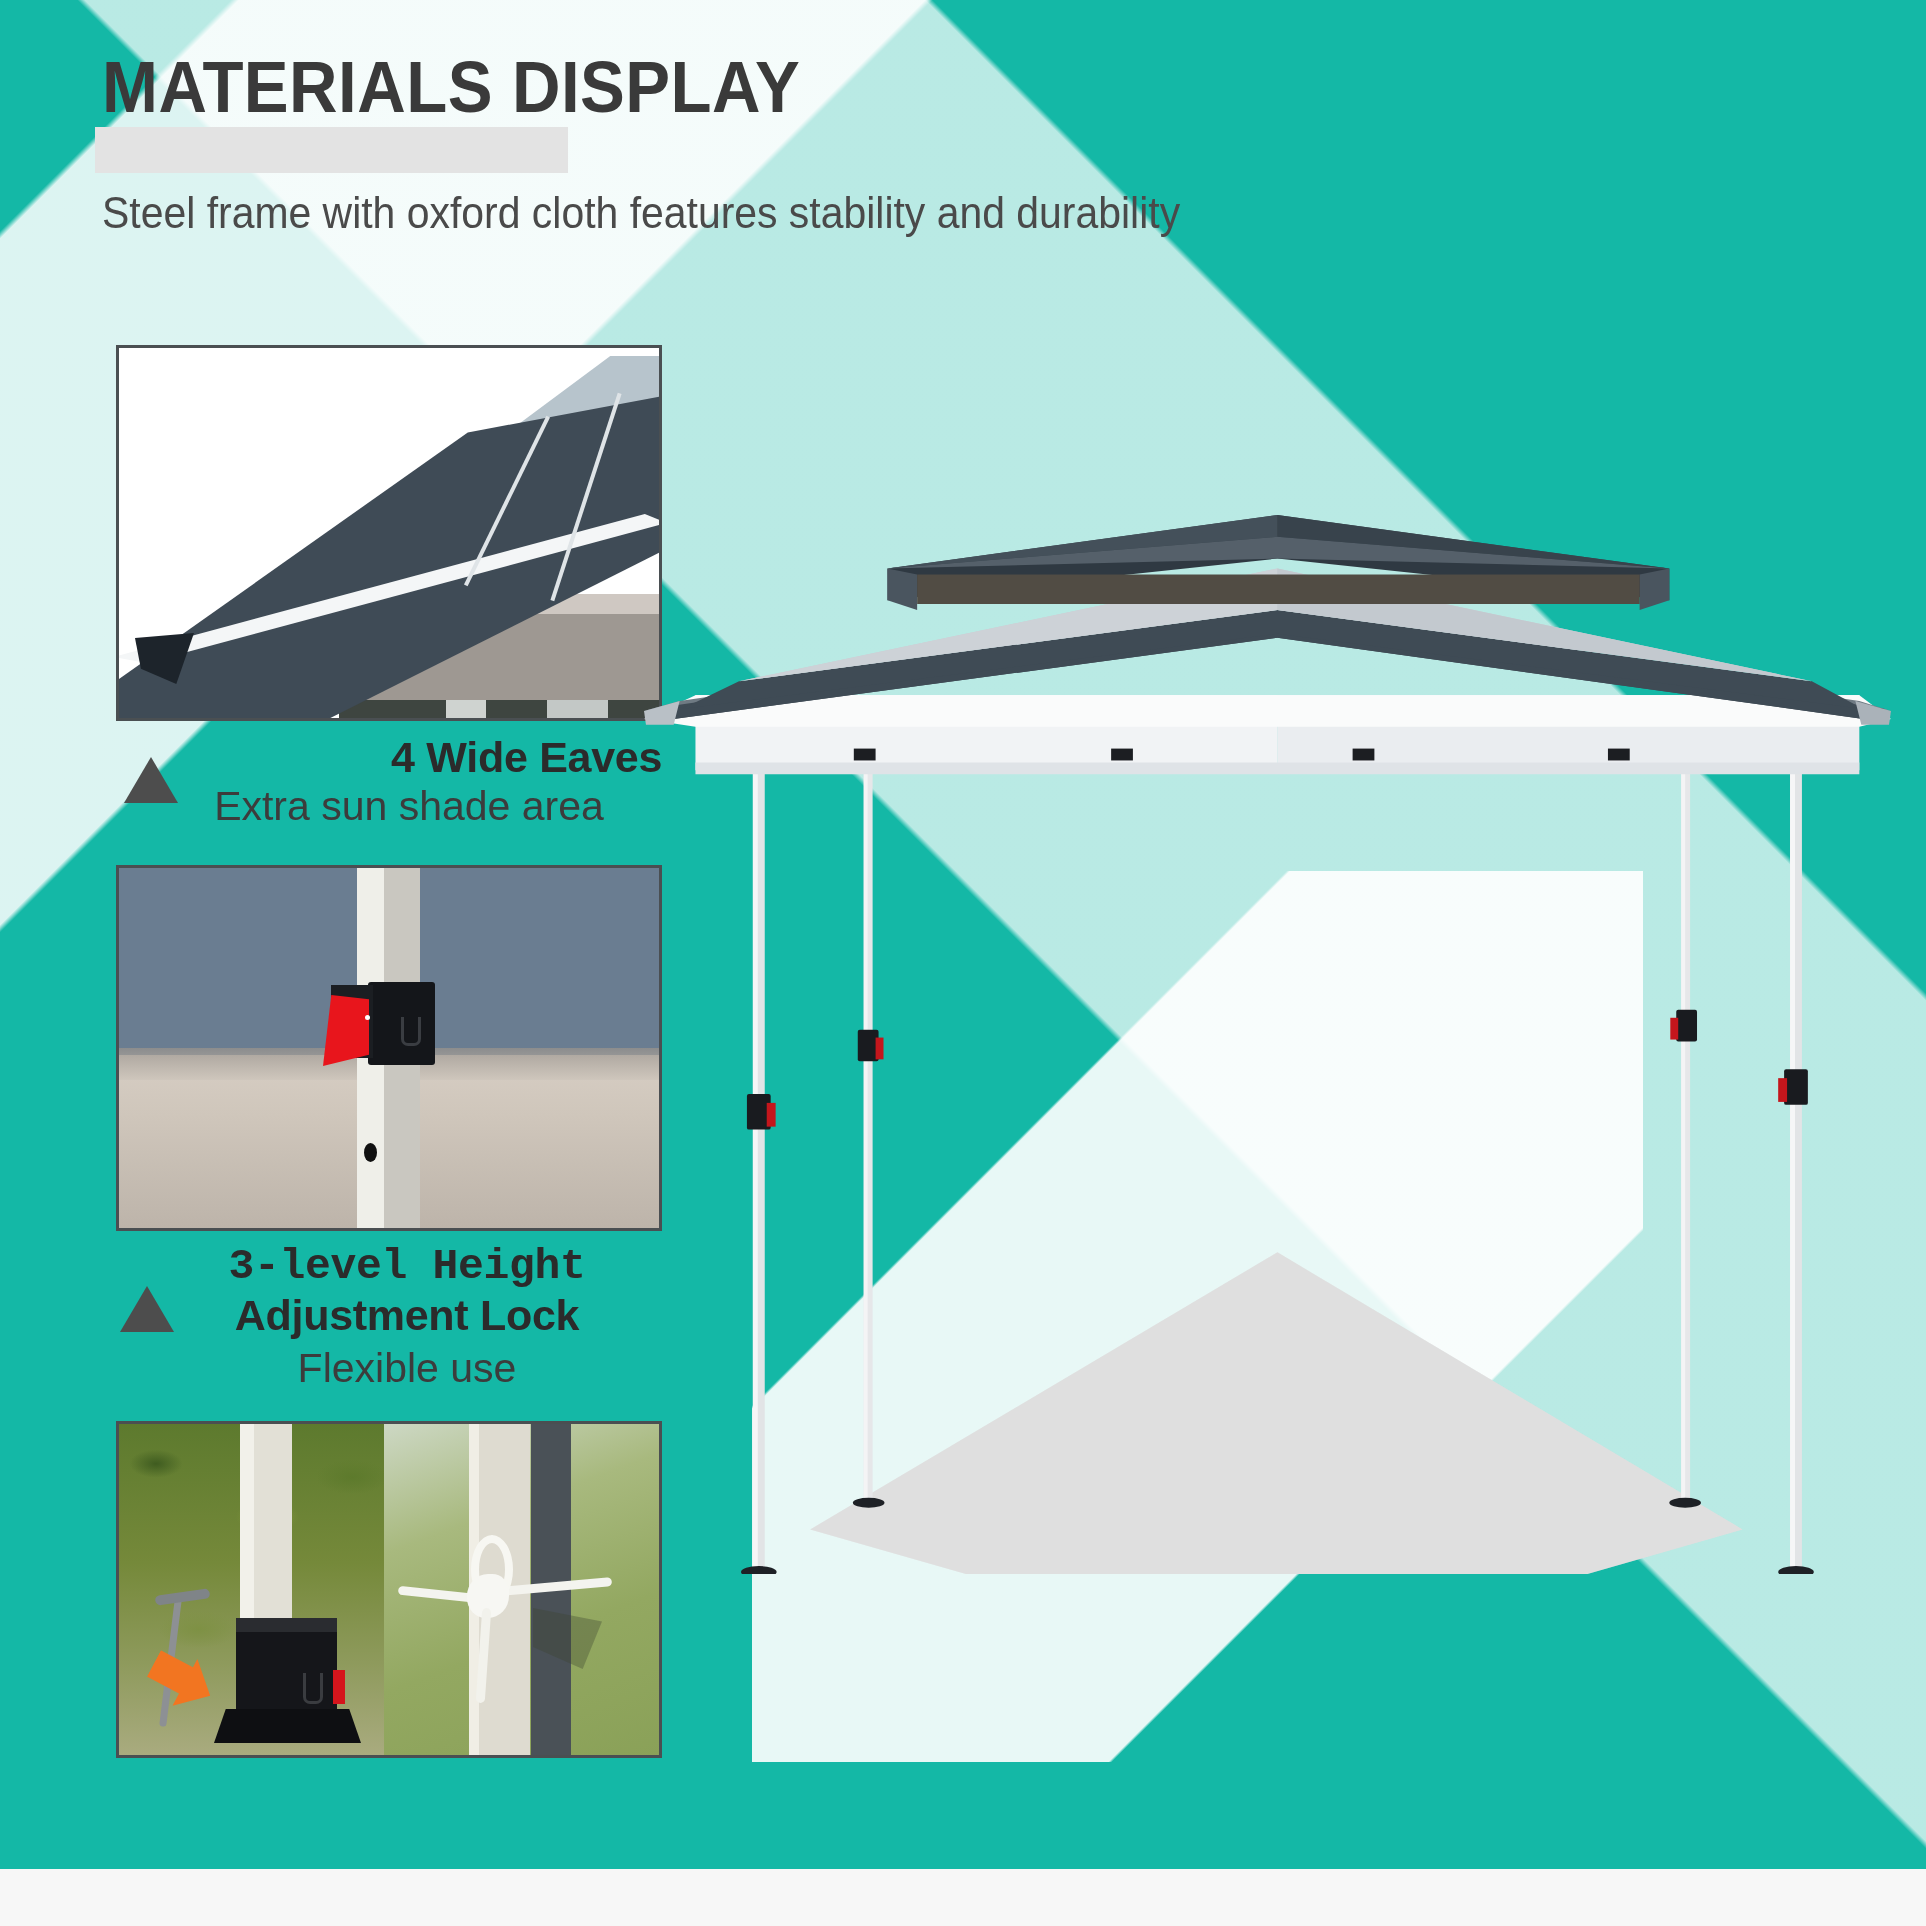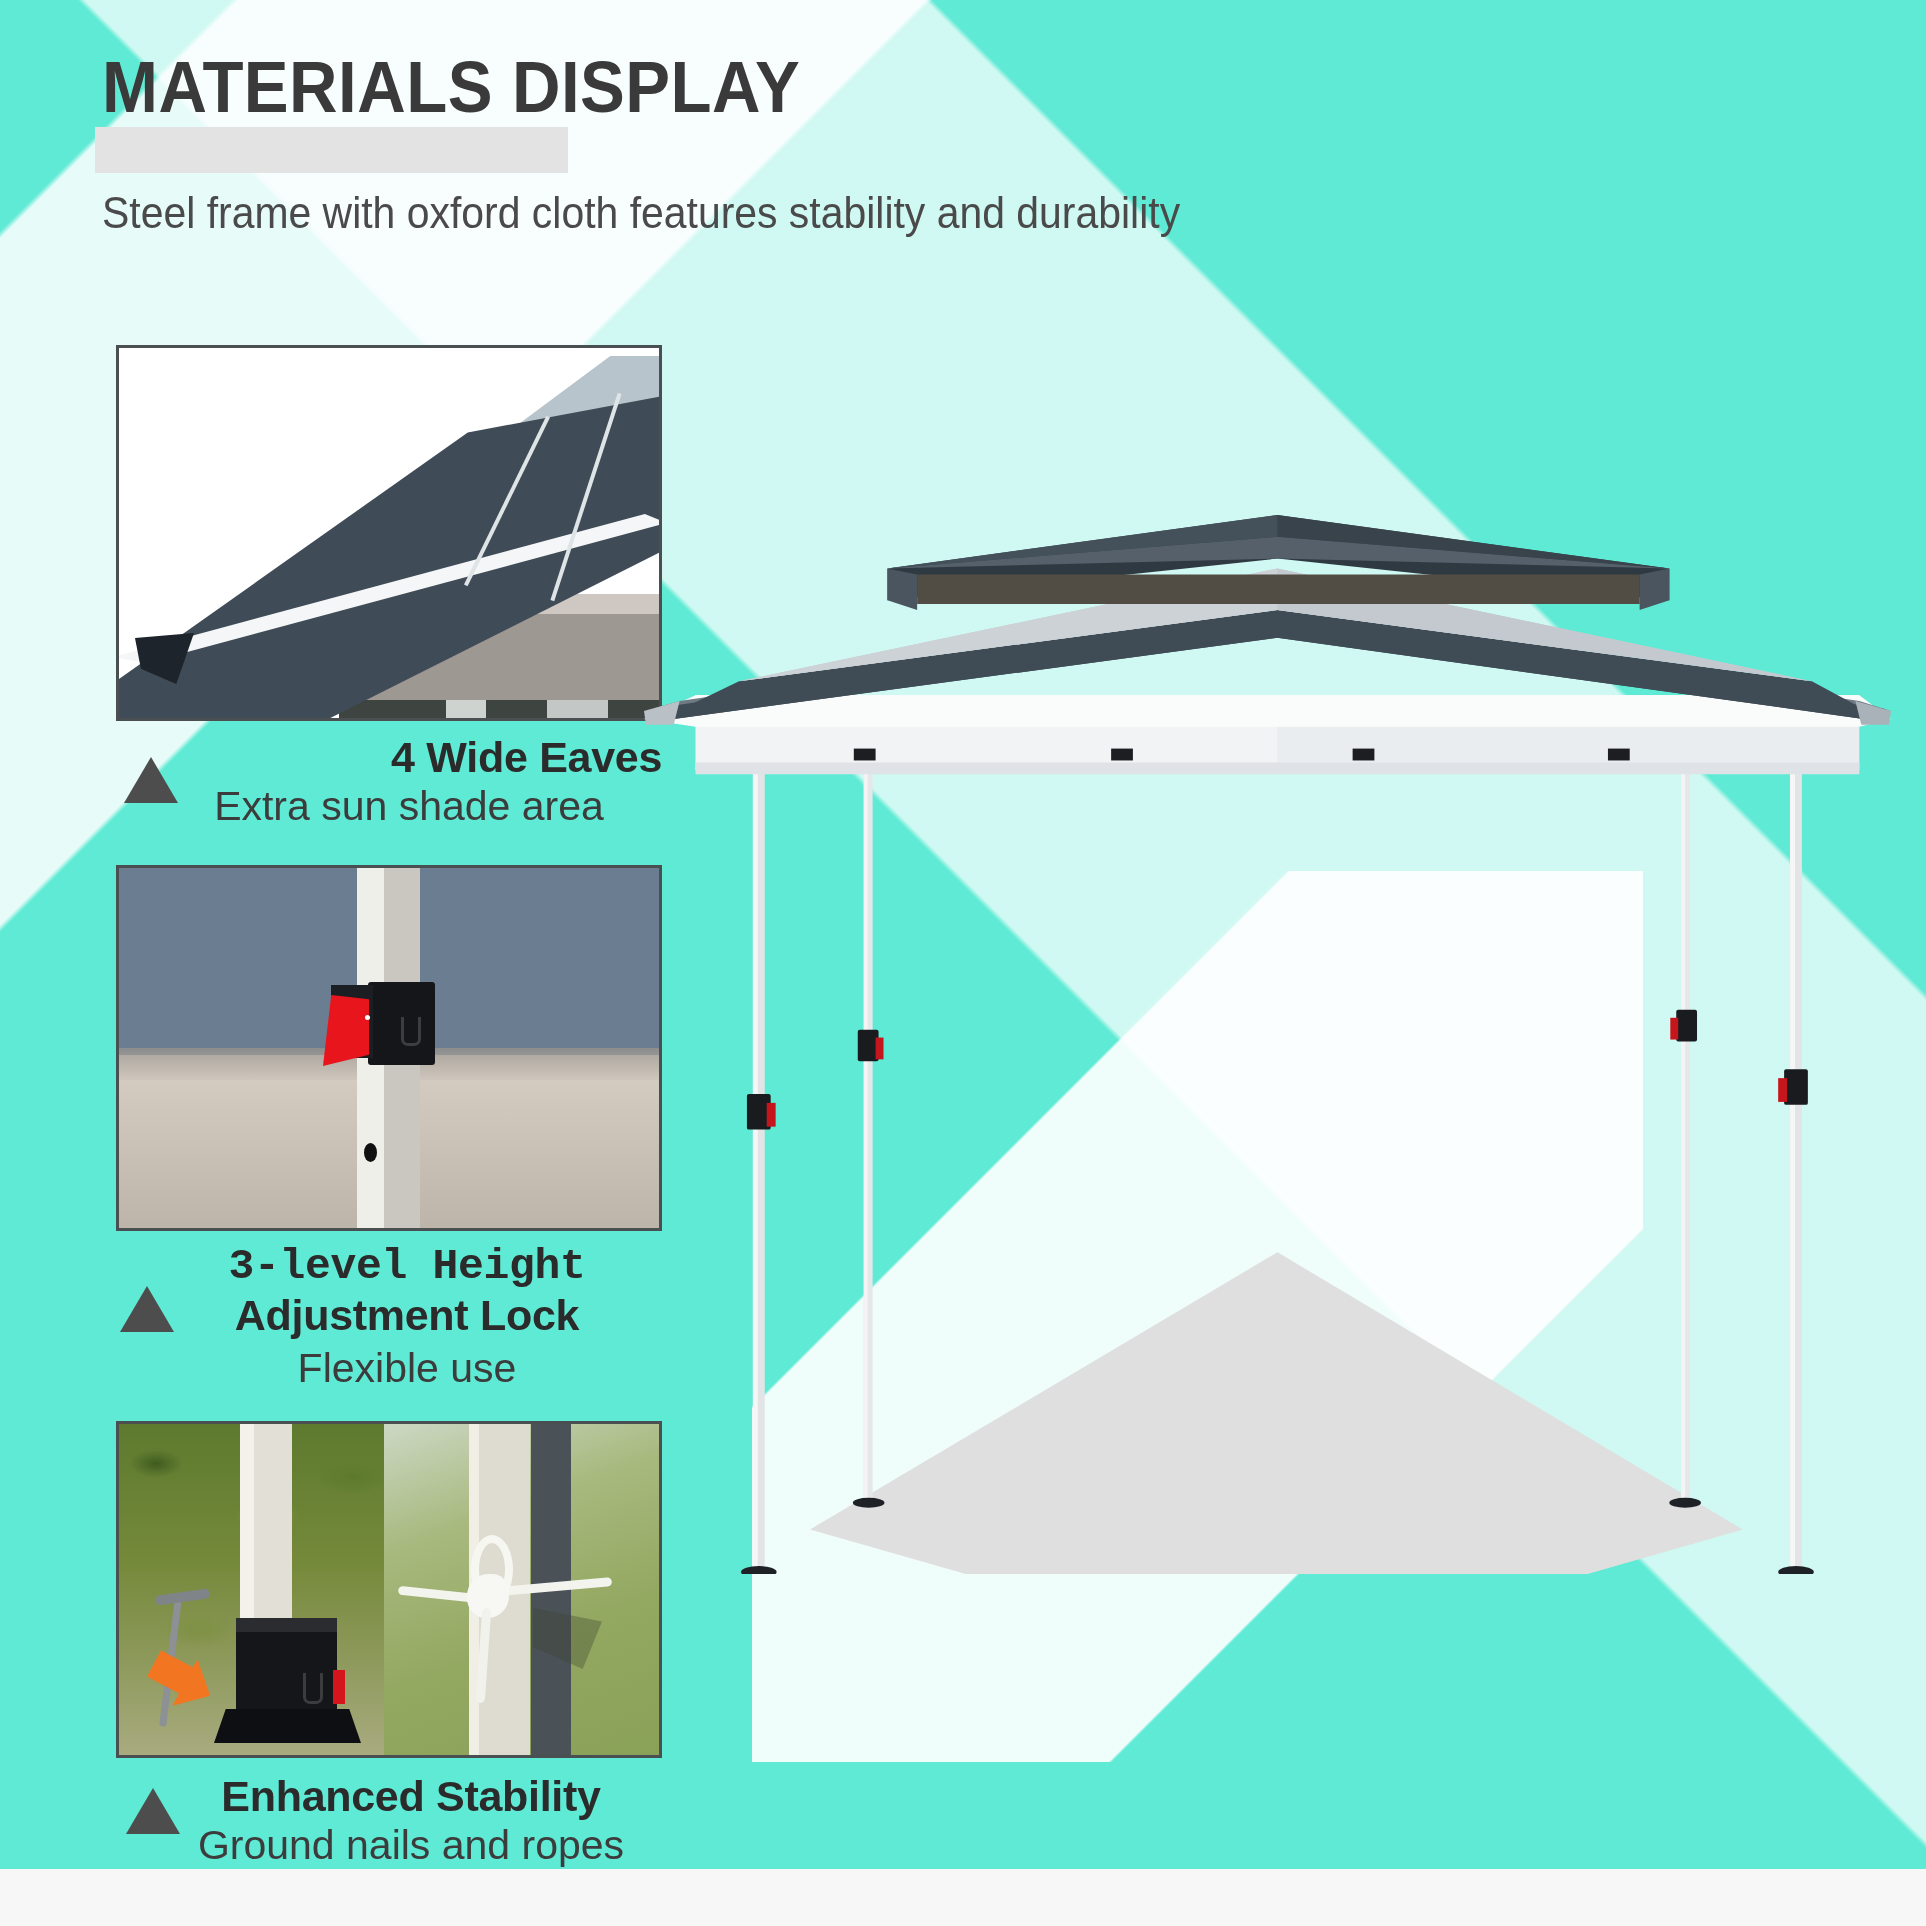--- a/index.html
+++ b/index.html
@@ -2,21 +2,21 @@
 <html><head>
 <meta charset="utf-8">
 <style>
   html,body{margin:0;padding:0;}
   body{
     width:1927px;height:1927px;
     background:#f7f7f7;
     font-family:"Liberation Sans",sans-serif;
     overflow:hidden;position:relative;
   }
-  #stage{position:absolute;inset:0;width:1927px;height:1869px;overflow:hidden;background:#5eead4;}
+  #stage{position:absolute;inset:0;width:1927px;height:1869px;overflow:hidden;background:#14b8a6;}
 
   
   .wm{position:absolute;pointer-events:none;}
   .wm1{left:0;top:0;width:1927px;height:1927px;
     background:linear-gradient(135deg,rgba(255,255,255,0) 0%,rgba(255,255,255,0) 6%,rgba(255,255,255,.85) 6.2%,rgba(255,255,255,.85) 24%,rgba(255,255,255,0) 24.2%);}
   .wm2{left:0;top:0;width:1927px;height:1927px;
     background:linear-gradient(45deg,rgba(255,255,255,0) 0%,rgba(255,255,255,0) 52%,rgba(255,255,255,.7) 52.2%,rgba(255,255,255,.7) 74%,rgba(255,255,255,0) 74.2%);}
   .wm3{left:752px;top:871px;width:891px;height:891px;
     background:linear-gradient(135deg,rgba(255,255,255,0) 0%,rgba(255,255,255,0) 30%,rgba(255,255,255,.9) 30.2%,rgba(255,255,255,.9) 70%,rgba(255,255,255,0) 70.2%);}
 
@@ -198,25 +198,20 @@
       <div class="rPostDark"></div>
       <div class="shadowP"></div>
       <div class="ropeA"></div>
       <div class="ropeB"></div>
       <div class="ropeLoop"></div>
       <div class="knot"></div>
       <div class="ropeC"></div>
     </div>
   </div>
 
-  <div class="cap" style="top:1772px;height:129px;">
-    <div class="tri" style="left:10px;top:16px;"></div>
-    <div class="bold" style="padding-left:44px;">Enhanced Stability</div>
-    <div class="light" style="padding-left:44px;">Ground nails and ropes</div>
-  </div>
 
   <div id="gz">
     <svg width="1247" height="1059" viewBox="0 0 1260 1070">
 
       <polygon points="168,1025 640,745 1110,1025 640,1160" fill="#dddddd"></polygon>
       <polygon points="168,1025 640,745 1110,1025 640,1160" fill="#e4e4e4" opacity="0.4"></polygon>
 
       <rect x="222" y="236" width="9" height="760" fill="#e6e7e9"></rect>
       <rect x="222" y="236" width="4" height="760" fill="#f4f4f5"></rect>
       <rect x="216" y="520" width="21" height="32" rx="2" fill="#191b1f"></rect>

